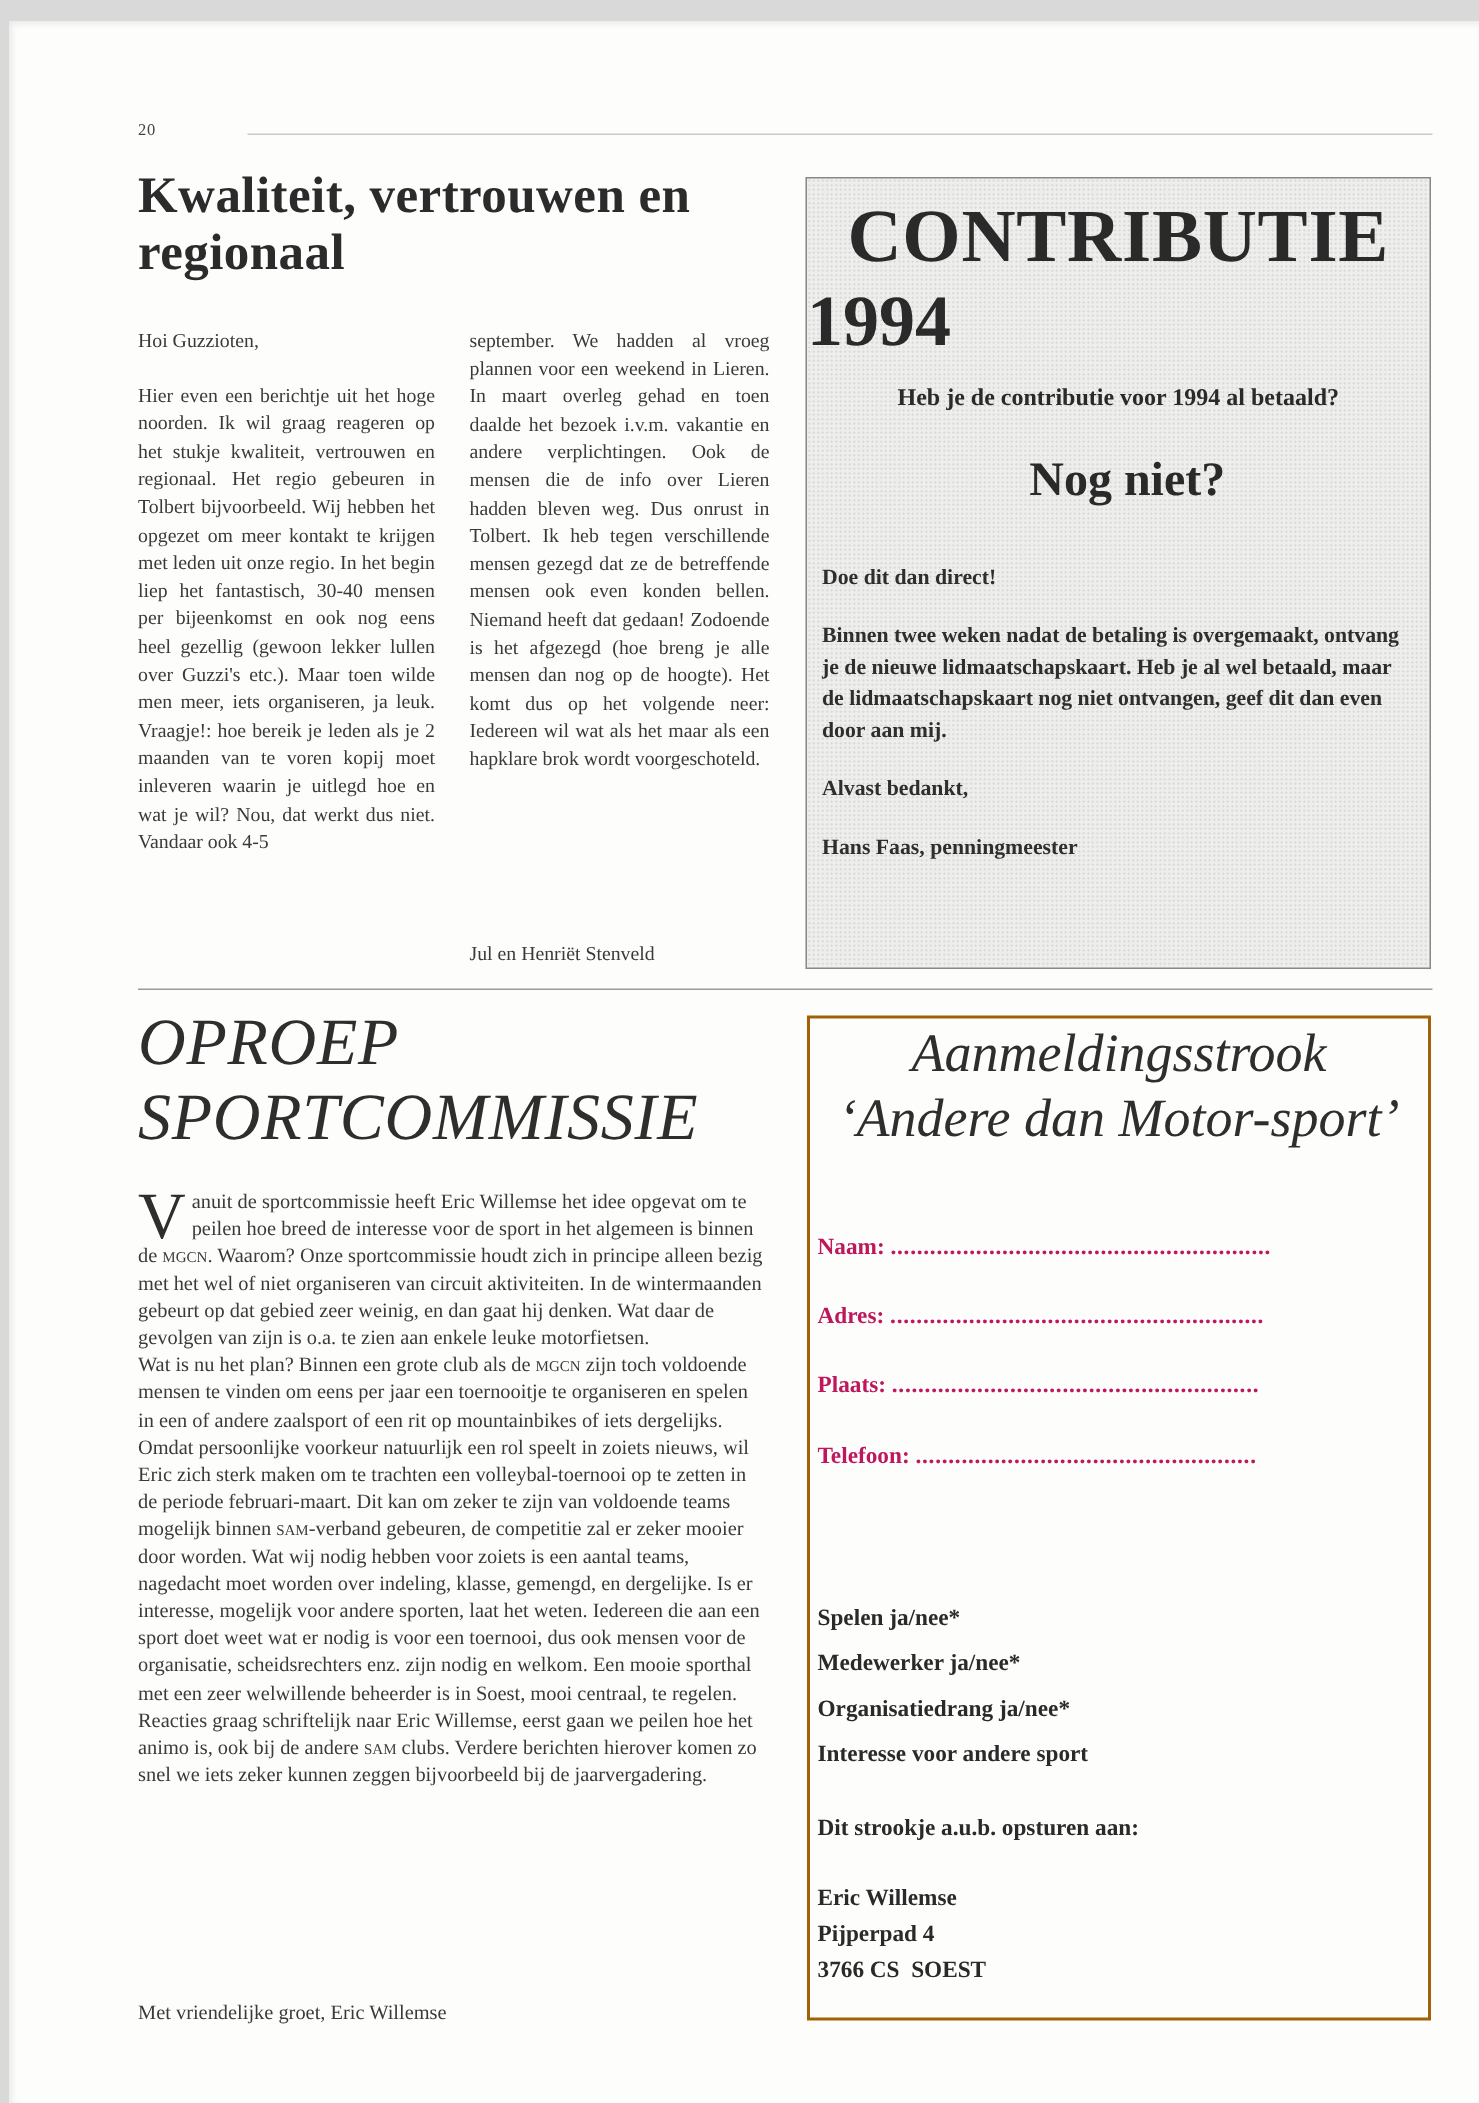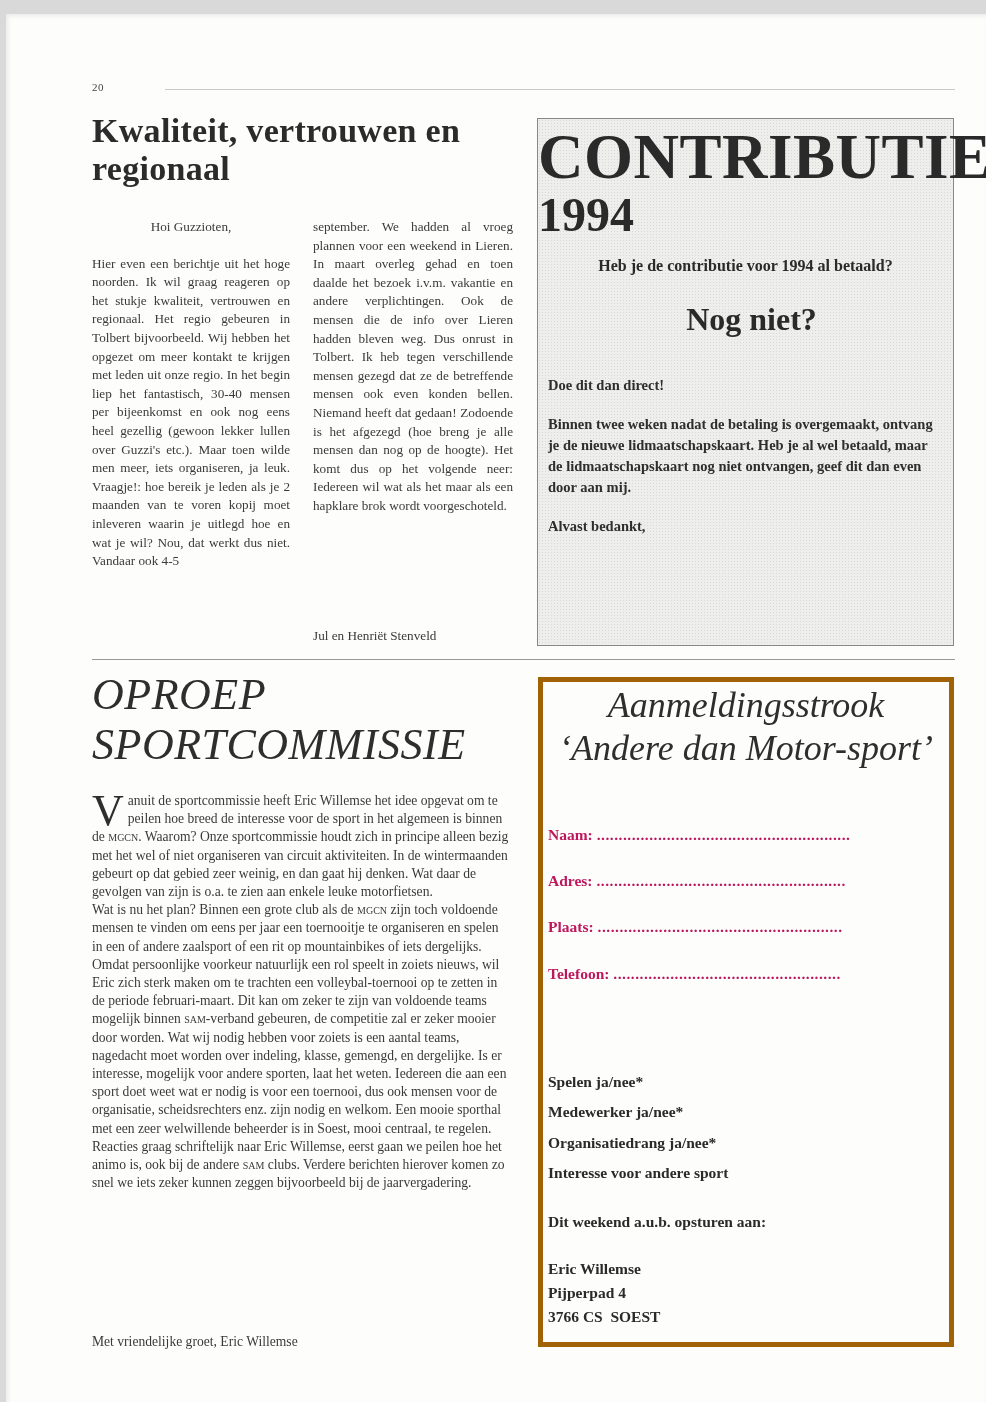--- a/index.html
+++ b/index.html
@@ -35,21 +35,21 @@
   .contrib-box {
     left: 537px; top: 118px; width: 417px; height: 528px;
     border: 1px solid #888;
     background-color: #eeeeec;
     background-image: radial-gradient(#d8d8d6 0.6px, transparent 0.8px);
     background-size: 3px 3px;
     box-sizing: border-box;
   }
   .contrib-title {
     position: absolute; left: 0; right: 0; top: 10px; text-align: center;
-    font-size: 63px; font-weight: bold; line-height: 56px; color: #2a2a2a; letter-spacing: 0.5px;
+    font-size: 50px; font-weight: bold; line-height: 56px; color: #2a2a2a; letter-spacing: 0.5px;
   }
   .contrib-year {
     position: absolute; left: 0; right: 0; top: 70px; text-align: left;
     font-size: 48px; font-weight: bold; line-height: 52px; color: #2a2a2a;
   }
   .contrib-q {
     position: absolute; left: 0; right: 0; top: 138px; text-align: center;
     font-size: 16px; font-weight: bold; color: #2a2a2a;
   }
   .contrib-nog {
@@ -74,21 +74,21 @@
   }
   .oproep-body p { margin: 0; }
   .dropcap {
     float: left; font-size: 44px; line-height: 34px; margin: 2px 4px -2px 0; color: #2e2e2e;
   }
   .smallcaps { font-variant: small-caps; text-transform: lowercase; }
   .oproep-sign { left: 92px; top: 1334px; font-size: 13.6px; color: #3a3a3a; }
 
   .form-box {
     left: 538px; top: 677px; width: 416px; height: 670px;
-    border: 5px solid #a16207; box-sizing: border-box; background: #fdfdfc;
+    border: 2px solid #a16207; box-sizing: border-box; background: #fdfdfc;
   }
   .form-title {
     position: absolute; left: 0; right: 0; top: 2px; text-align: center;
     font-size: 36px; font-style: italic; line-height: 43px; color: #2e2e2e;
   }
   .form-field {
     position: absolute; left: 5px; right: 26px;
     font-size: 15.5px; font-weight: bold; color: #be185d; white-space: nowrap; overflow: hidden;
   }
   .form-field .dots { font-weight: bold; letter-spacing: 0.5px; }
@@ -100,37 +100,38 @@
 </head>
 <body>
 
 <div class="page"></div>
 
 <div class="abs page-number">20</div>
 <div class="abs top-rule"></div>
 
 <div class="abs kw-title">Kwaliteit, vertrouwen en regionaal</div>
 <div class="abs col-text col1">
-  <p style="text-align:center">Hoi Guzzioten,</p>
+  <p style="text-align:left">Hoi Guzzioten,</p>
   <p class="tight">Hier even een berichtje uit het hoge noorden. Ik wil graag reageren op het stukje kwaliteit, vertrouwen en regionaal. Het regio gebeuren in Tolbert bijvoorbeeld. Wij hebben het opgezet om meer kontakt te krijgen met leden uit onze regio. In het begin liep het fantastisch, 30-40 mensen per bijeenkomst en ook nog eens heel gezellig (gewoon lekker lullen over Guzzi's etc.). Maar toen wilde men meer, iets organiseren, ja leuk. Vraagje!: hoe bereik je leden als je 2 maanden van te voren kopij moet inleveren waarin je uitlegd hoe en wat je wil? Nou, dat werkt dus niet. Vandaar ook 4-5</p>
 </div>
 <div class="abs col-text col2">
   <p class="tight">september. We hadden al vroeg plannen voor een weekend in Lieren. In maart overleg gehad en toen daalde het bezoek i.v.m. vakantie en andere verplichtingen. Ook de mensen die de info over Lieren hadden bleven weg. Dus onrust in Tolbert. Ik heb tegen verschillende mensen gezegd dat ze de betreffende mensen ook even konden bellen. Niemand heeft dat gedaan! Zodoende is het afgezegd (hoe breng je alle mensen dan nog op de hoogte). Het komt dus op het volgende neer: Iedereen wil wat als het maar als een hapklare brok wordt voorgeschoteld.</p>
 </div>
 <div class="abs signature1">Jul en Henriët Stenveld</div>
 
 <div class="abs contrib-box">
   <div class="contrib-title">CONTRIBUTIE</div>
   <div class="contrib-year">1994</div>
   <div class="contrib-q">Heb je de contributie voor 1994 al betaald?</div>
   <div class="contrib-nog">Nog niet?</div>
   <div class="contrib-body">
     <p>Doe dit dan direct!</p>
     <p>Binnen twee weken nadat de betaling is overgemaakt, ontvang je de nieuwe lidmaatschapskaart. Heb je al wel betaald, maar de lidmaatschapskaart nog niet ontvangen, geef dit dan even door aan mij.</p>
     <p>Alvast bedankt,</p>
+    <p>Hans Faas, penningmeester</p>
   </div>
 </div>
 
 <div class="abs mid-rule"></div>
 
 <div class="abs oproep-title">
   <div>OPROEP</div>
   <div>SPORTCOMMISSIE</div>
 </div>
 <div class="abs oproep-body">
@@ -160,18 +161,18 @@
   <div class="form-field" style="top:283px">
     <span>Telefoon:</span>
     <span class="dots">....................................................</span>
   </div>
 
   <div class="form-line" style="top:391px">Spelen ja/nee*</div>
   <div class="form-line" style="top:421px">Medewerker ja/nee*</div>
   <div class="form-line" style="top:452px">Organisatiedrang ja/nee*</div>
   <div class="form-line" style="top:482px">Interesse voor andere sport</div>
 
-  <div class="form-line" style="top:531px">Dit weekend a.u.b. opsturen aan:</div>
+  <div class="form-line" style="top:531px">Dit strookje a.u.b. opsturen aan:</div>
 
   <div class="form-line" style="top:578px">Eric Willemse</div>
   <div class="form-line" style="top:602px">Pijperpad 4</div>
   <div class="form-line" style="top:626px; white-space:pre">3766 CS  SOEST</div>
 </div>
 
 </body></html>

